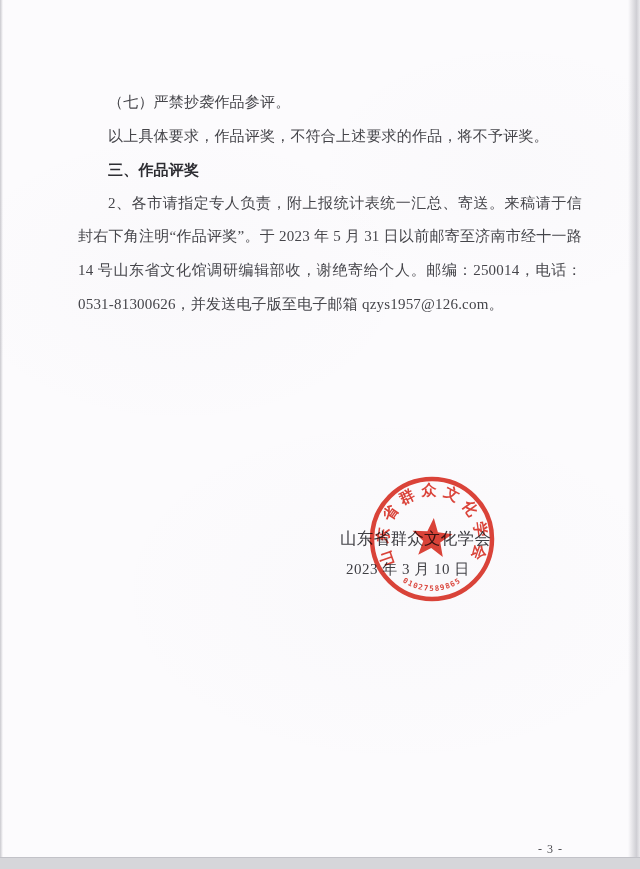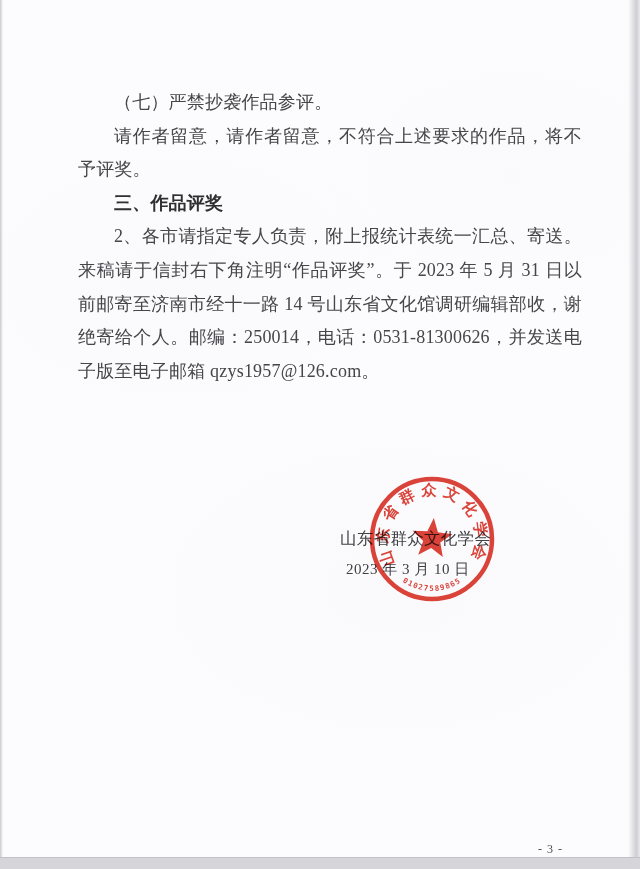--- a/index.html
+++ b/index.html
@@ -30,21 +30,21 @@
     position: absolute; left: 0; bottom: 0; width: 100%; height: 11px;
     background: #d6d6da;
     border-top: 1px solid #c2c2c8;
   }
 
   
   .body-text {
     position: absolute;
     left: 78px; top: 86px;
     width: 504px;
-    font-size: 18px;
+    font-size: 15px;
     line-height: 33.6px;
     letter-spacing: 0.2px;
     color: #45454a;
     text-align: justify;
   }
   .body-text p { margin: 0; text-indent: 2em; }
   .body-text p.heading {
     font-family: "Liberation Sans", sans-serif;
     font-weight: bold;
     color: #2e2e33;
@@ -88,21 +88,21 @@
     font-size: 12px; letter-spacing: 1px; color: #4a4a4f;
   }
 </style>
 </head>
 <body>
 
 <div class="page">
 
   <div class="body-text">
     <p class="para">（七）严禁抄袭作品参评。</p>
-    <p class="para">请作者留意，请作者留意，不符合上述要求的作品，将不予评奖。</p>
+    <p class="para">以上具体要求，作品评奖，不符合上述要求的作品，将不予评奖。</p>
     <p class="para heading">三、作品评奖</p>
     <p class="para">2、各市请指定专人负责，附上报统计表统一汇总、寄送。来稿请于信封右下角注明“作品评奖”。于 2023 年 5 月 31 日以前邮寄至济南市经十一路 14 号山东省文化馆调研编辑部收，谢绝寄给个人。邮编：250014，电话：0531-81300626，并发送电子版至电子邮箱 qzys1957@126.com。</p>
   </div>
 
   <div class="sig-org">山东省群众文化学会</div>
   <div class="sig-date">2023 年 3 月 10 日</div>
 
   <div class="seal">
     <svg viewBox="0 0 140 140" width="140" height="140">
       <circle cx="70" cy="70" r="60" fill="none" stroke-width="4.5" stroke="#dc352a"></circle>

